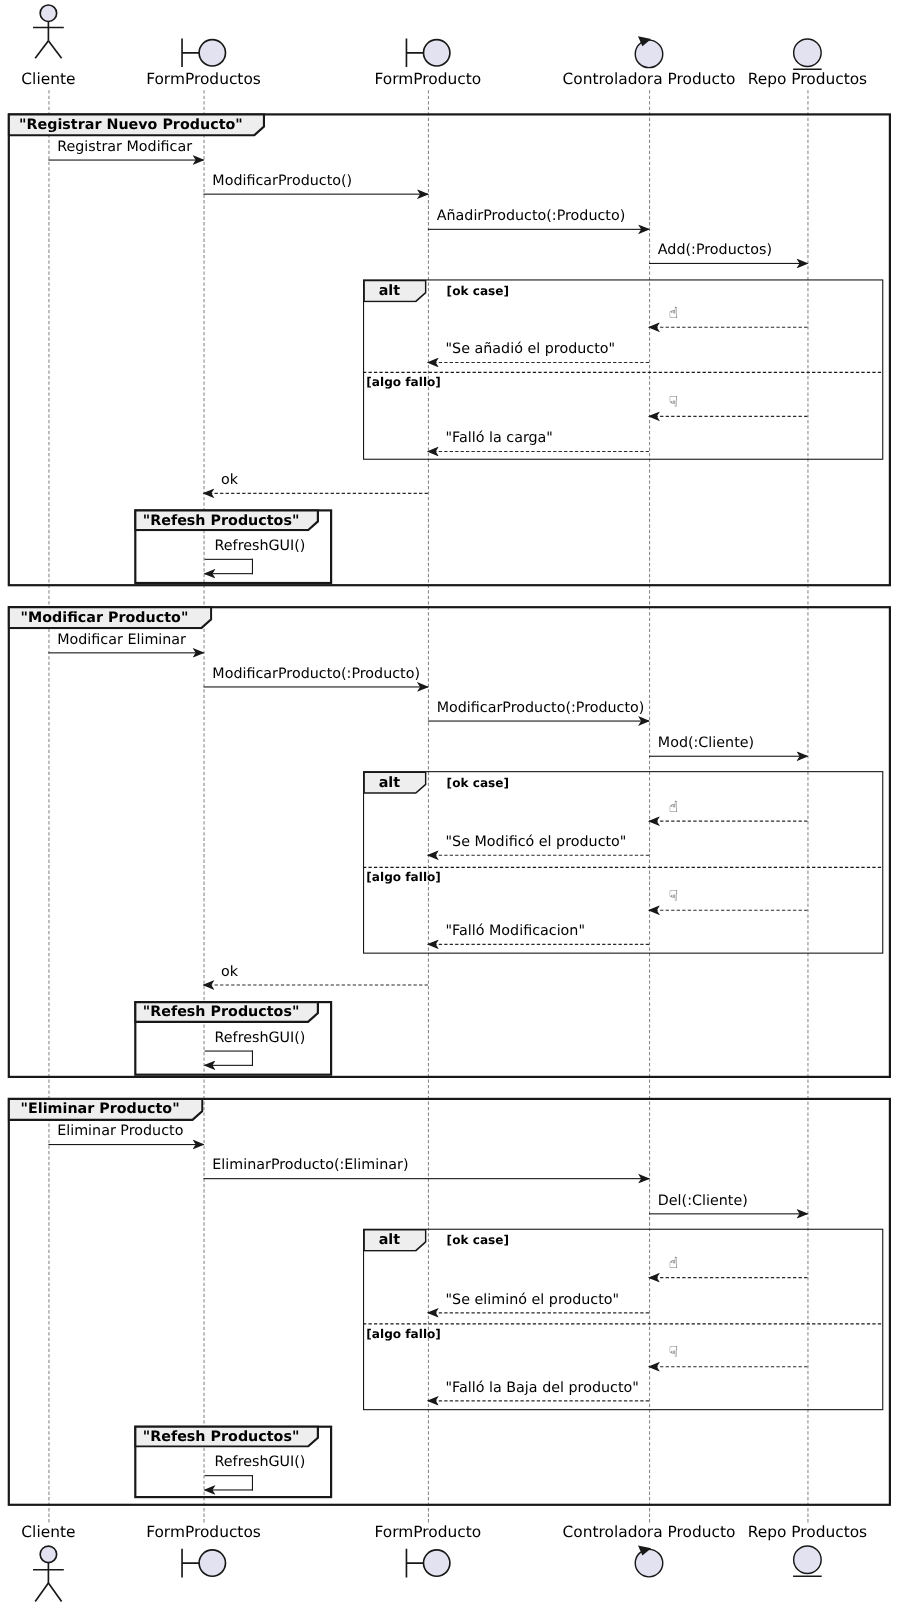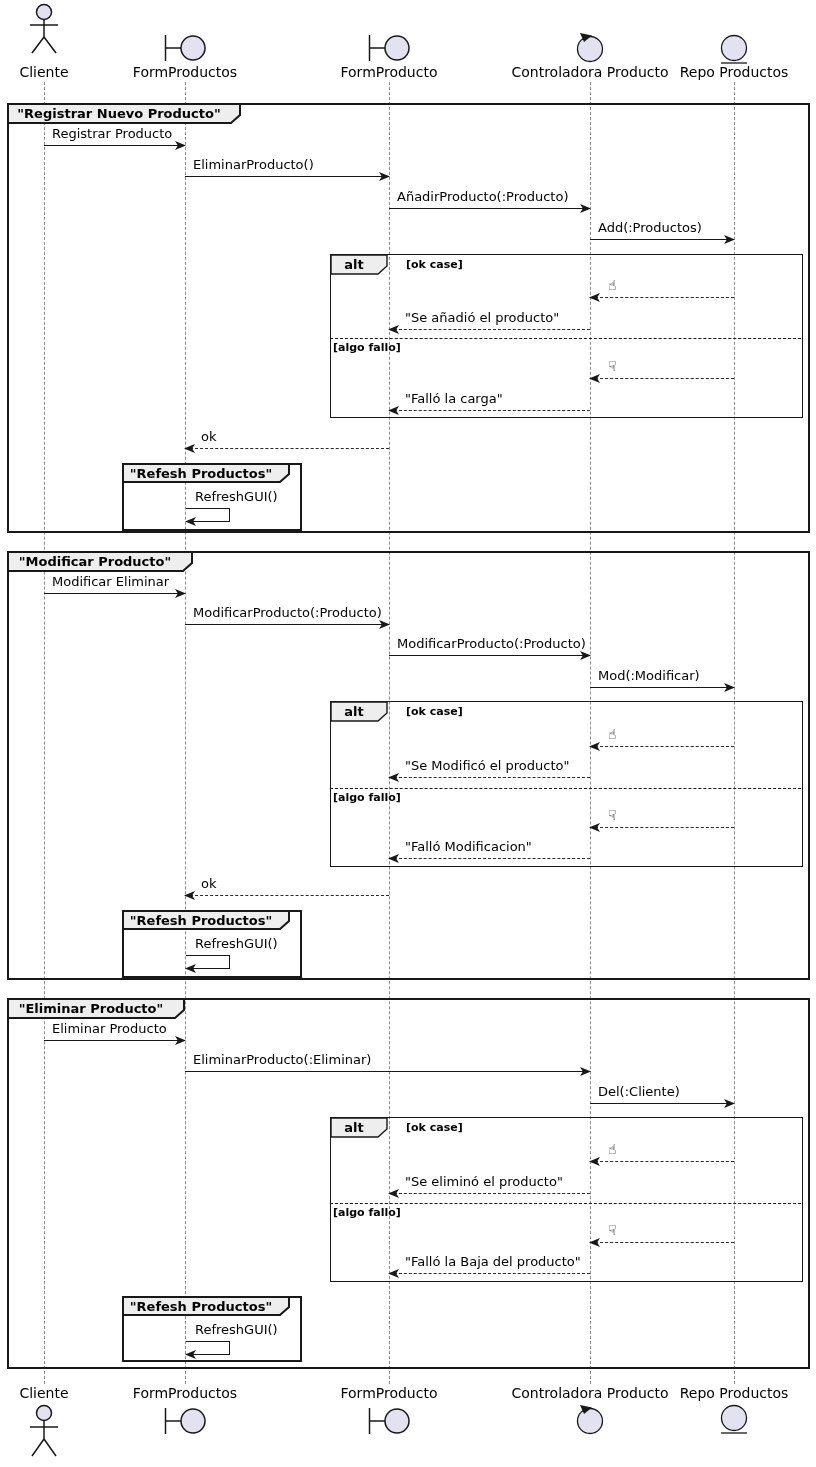--- a/index.html
+++ b/index.html
@@ -87,26 +87,26 @@
 
   <div class="frame" style="left:7px;top:103px;width:799px;height:426px"></div>
   <div class="tab" style="left:7px;top:103px;width:234px;height:21px">
     <svg width="234" height="21">
         <polygon points="1,1 233,1 233,12 224,20 1,20" fill="#EEEEEE" stroke="#181818" stroke-width="2"></polygon>
       </svg>
     <div class="tab-text">"Registrar Nuevo Producto"</div>
   </div>
 
   <div class="msg" style="left:44px;top:145px;width:141px">
-    <div class="lbl">Registrar Producto</div>
+    <div class="lbl">Registrar Modificar</div>
     <div class="line"></div>
       <div class="ah r"></div>
   </div>
   <div class="msg" style="left:185px;top:176px;width:204px">
-    <div class="lbl">EliminarProducto()</div>
+    <div class="lbl">ModificarProducto()</div>
     <div class="line"></div>
       <div class="ah r"></div>
   </div>
   <div class="msg" style="left:389px;top:208px;width:201px">
     <div class="lbl">AñadirProducto(:Producto)</div>
     <div class="line"></div>
       <div class="ah r"></div>
   </div>
   <div class="msg" style="left:590px;top:239px;width:144px">
     <div class="lbl">Add(:Productos)</div>
@@ -183,21 +183,21 @@
     <div class="lbl">ModificarProducto(:Producto)</div>
     <div class="line"></div>
       <div class="ah r"></div>
   </div>
   <div class="msg" style="left:389px;top:655px;width:201px">
     <div class="lbl">ModificarProducto(:Producto)</div>
     <div class="line"></div>
       <div class="ah r"></div>
   </div>
   <div class="msg" style="left:590px;top:687px;width:144px">
-    <div class="lbl">Mod(:Modificar)</div>
+    <div class="lbl">Mod(:Cliente)</div>
     <div class="line"></div>
       <div class="ah r"></div>
   </div>
 
   <div class="altbox" style="left:330px;top:701px;width:471px;height:164px"></div>
   <div class="tab" style="left:330px;top:701px;width:58px;height:21px">
     <svg width="58" height="21">
         <polygon points="1,1 57,1 57,12 48,20 1,20" fill="#EEEEEE" stroke="#181818" stroke-width="1.4"></polygon>
       </svg>
     <div class="tab-text">alt</div>

